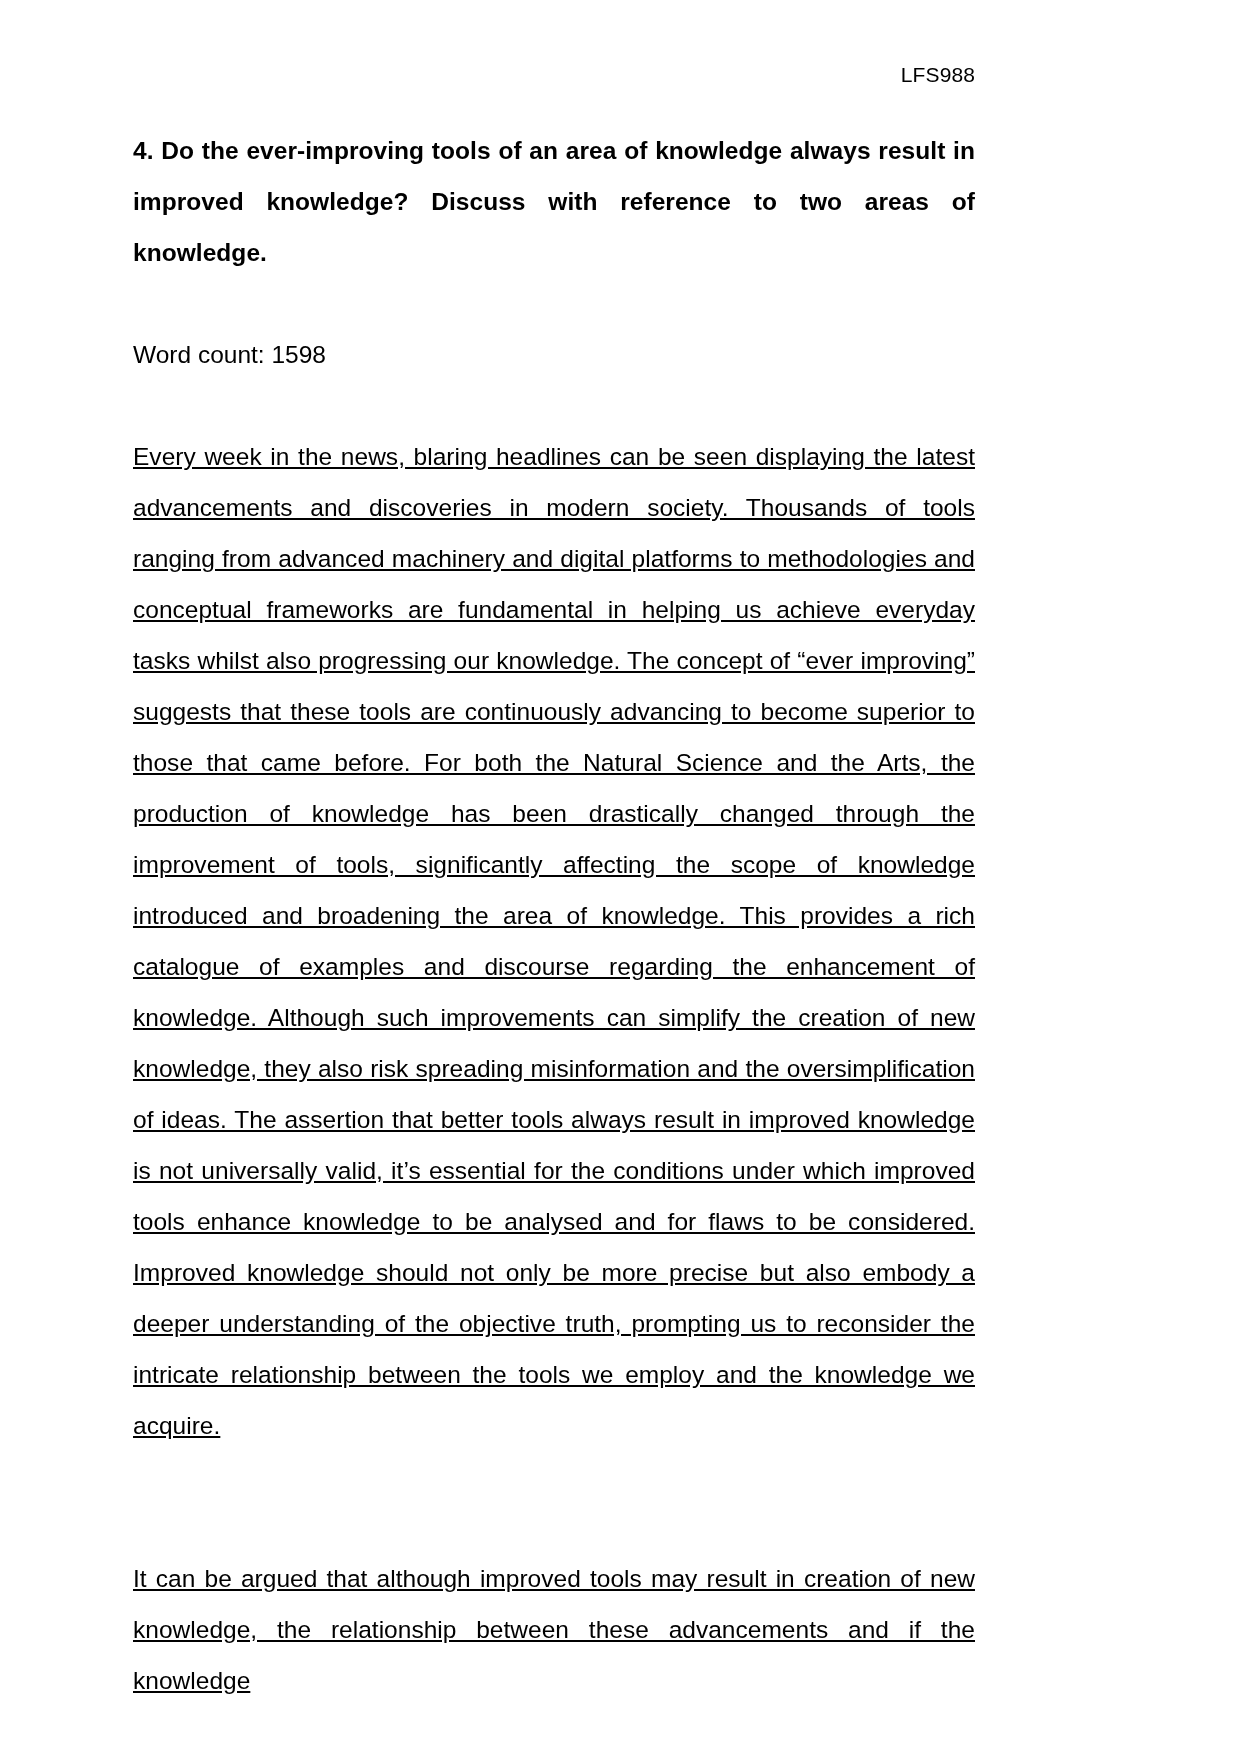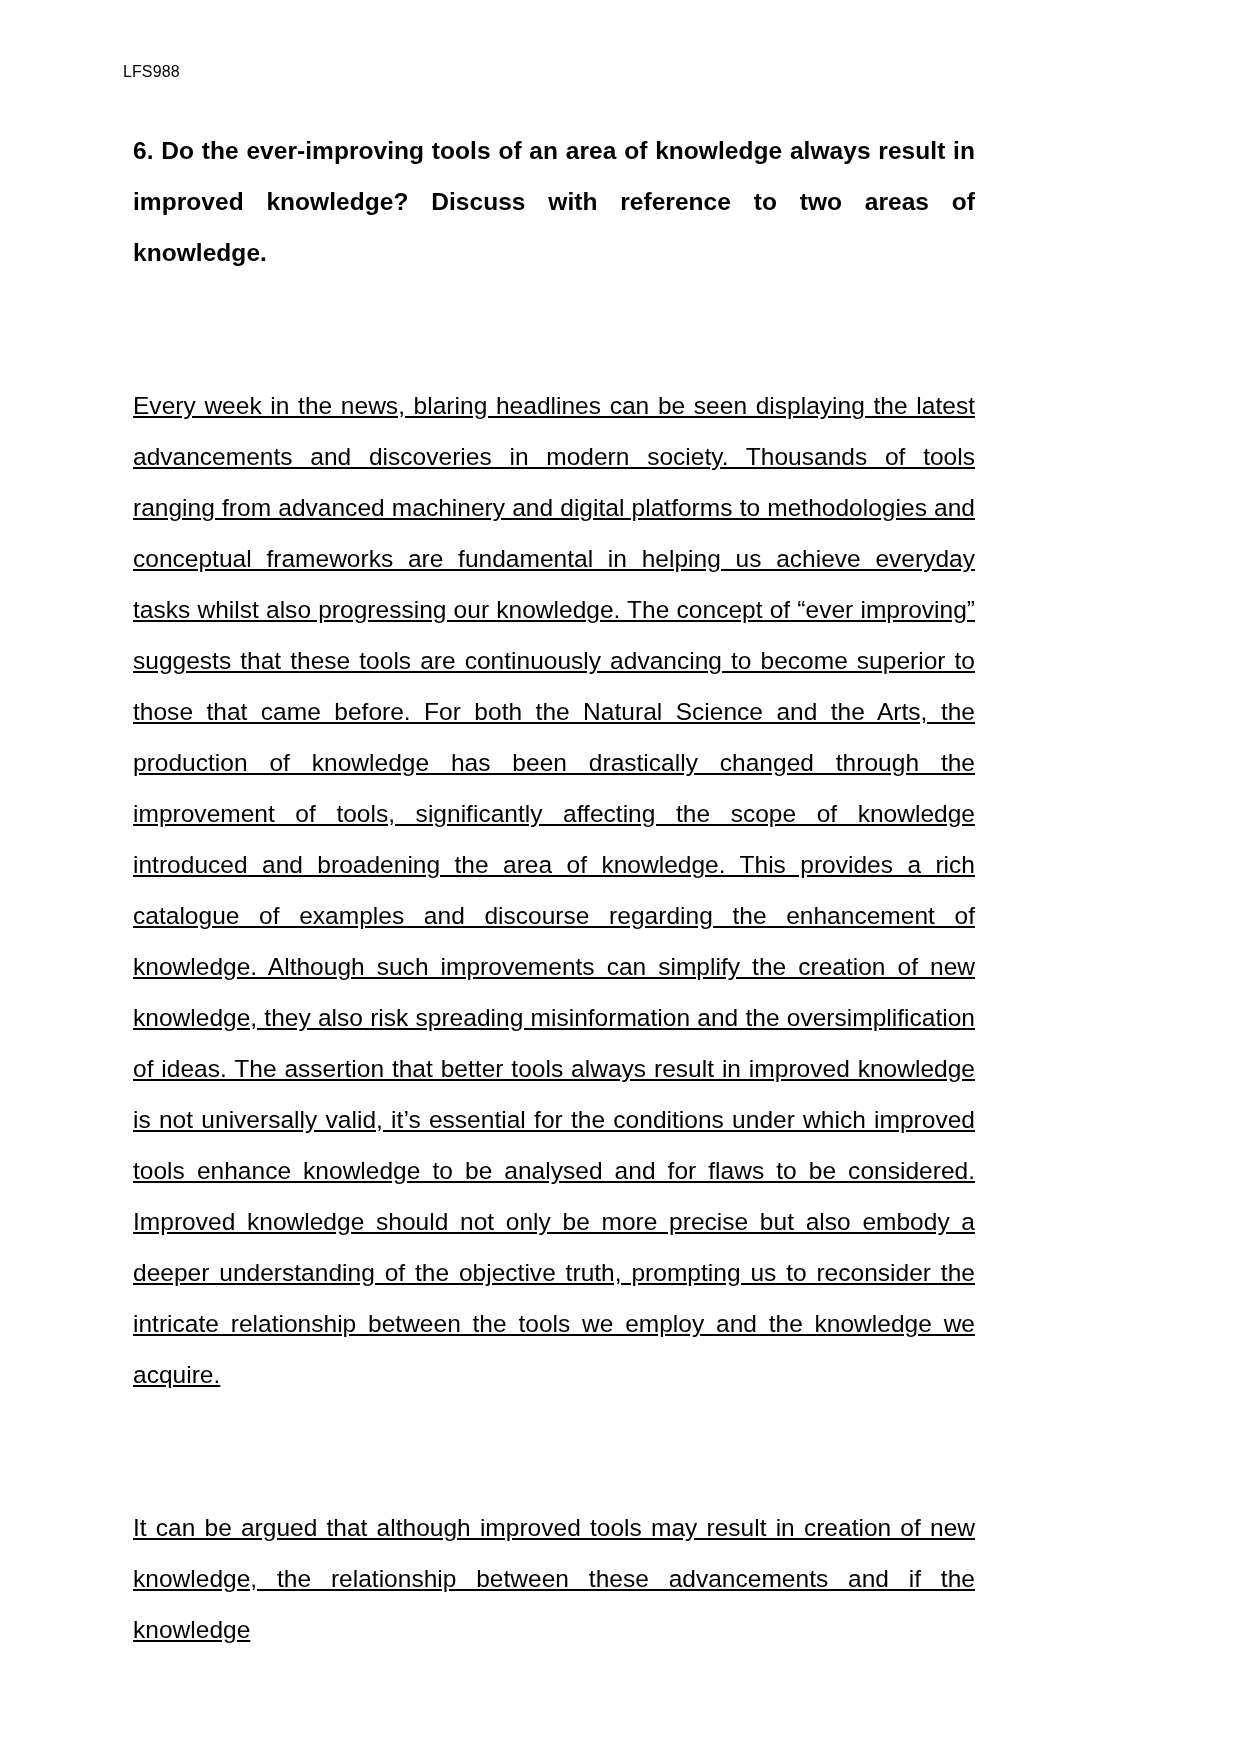--- a/index.html
+++ b/index.html
@@ -18,24 +18,25 @@
   .page {
     position: absolute;
     left: 0; top: 0;
     width: 1241px;
     height: 1754px;
     background: #ffffff;
     box-sizing: border-box;
   }
   .header {
     position: absolute;
-    left: 123px;
+    left: 133px;
     top: 62px;
     width: 842px;
-    font-size: 16px;
+    text-align: right;
+    font-size: 21px;
     line-height: 1.2;
     letter-spacing: 0.1px;
   }
   .content {
     position: absolute;
     left: 133px;
     top: 125px;
     width: 842px;
   }
   .title {
@@ -79,22 +80,23 @@
 </style>
 </head>
 <body>
 
 <div class="page">
 
   <div class="header">LFS988</div>
 
   <div class="content">
 
-    <h1 class="title justify-all">6.  Do  the  ever-improving  tools  of  an  area  of  knowledge  always  result  in improved knowledge? Discuss with reference to two areas of knowledge.</h1>
+    <h1 class="title justify-all">4.  Do  the  ever-improving  tools  of  an  area  of  knowledge  always  result  in improved knowledge? Discuss with reference to two areas of knowledge.</h1>
 
+    <div class="wordcount">Word count: 1598</div>
 
     <div class="spacer-line"></div>
 
     <p class="body-para justify-all">Every week in the news, blaring headlines can be seen displaying the latest advancements and discoveries in modern society. Thousands of tools ranging from advanced machinery and digital platforms to methodologies and conceptual frameworks are fundamental in helping us achieve everyday tasks whilst also progressing our knowledge.  The concept of “ever improving” suggests that these tools are continuously advancing to become superior to those that came before. For both the Natural Science and the Arts, the production of knowledge has been drastically changed through the improvement of tools, significantly affecting the scope of knowledge introduced and broadening the area of knowledge. This provides a rich catalogue of examples and discourse regarding the enhancement of knowledge. Although such improvements can simplify the creation of new knowledge, they also risk spreading misinformation and the oversimplification of ideas. The assertion that better tools always result in improved knowledge is not universally valid, it’s essential for the conditions under which improved tools enhance knowledge to be analysed and for flaws to be considered. Improved knowledge should not only be more precise but also embody a deeper understanding of the objective truth, prompting us to reconsider the intricate relationship between the tools we employ and the knowledge we acquire.</p>
 
     <div class="spacer-line"></div>
 
     <p class="body-para justify-all">It can be argued that although improved tools may result in creation of new knowledge, the relationship between these advancements and if the knowledge</p>
 
   </div>

